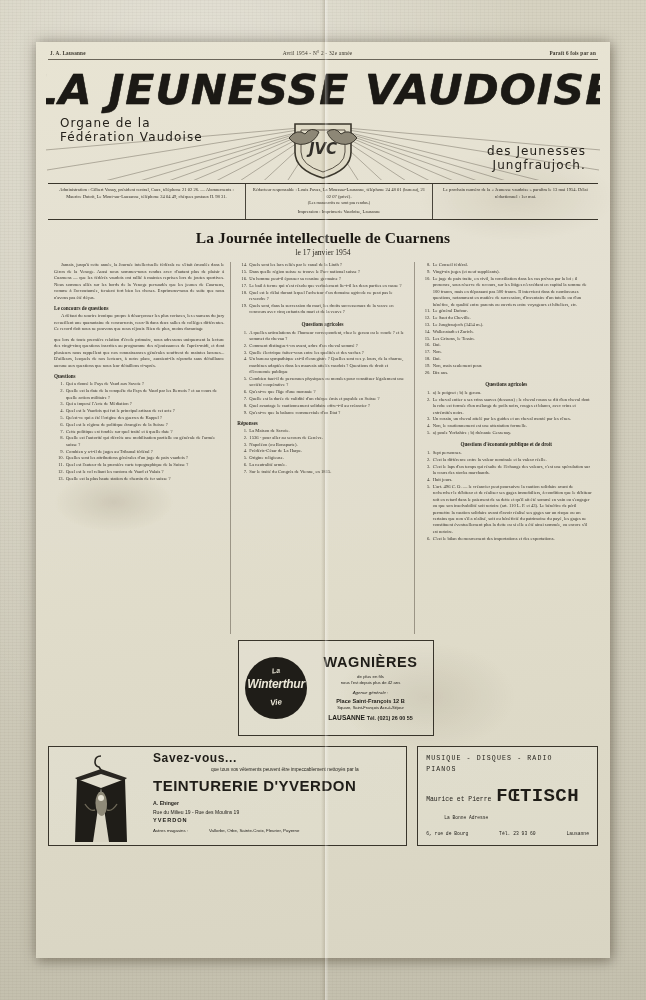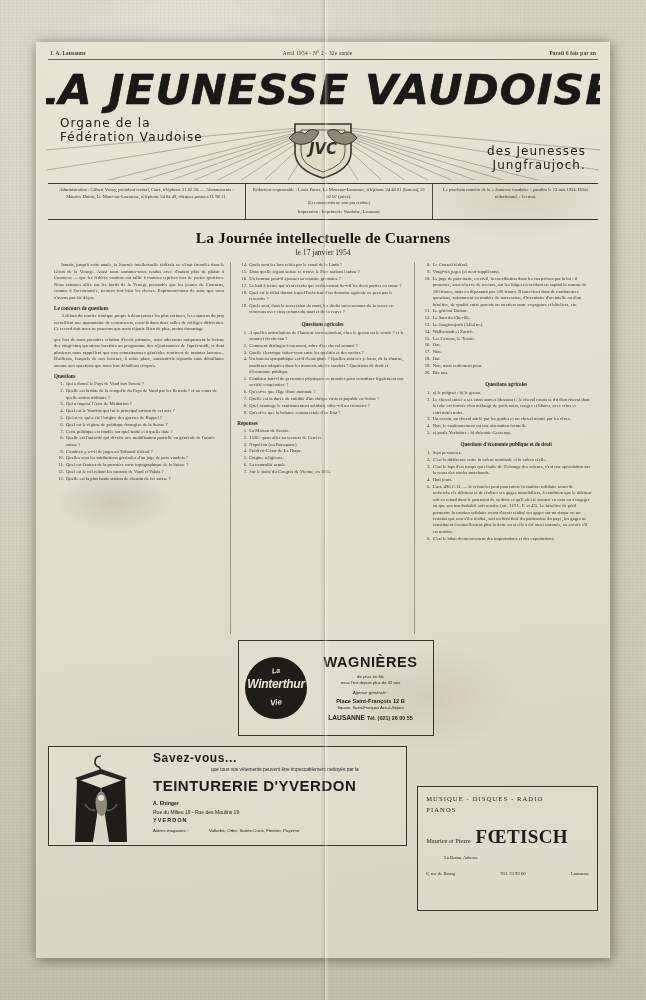--- a/index.html
+++ b/index.html
@@ -122,22 +122,22 @@
   .wag-s1{font-size:4.4px; line-height:6px; margin-top:3px;}
   .wag-s2{font-size:4.2px; line-height:6px;}
   .wag-s3{font-size:4.4px; line-height:6px; margin-top:4px; font-style:italic;}
   .wag-addr{font-size:5.6px; font-weight:bold; line-height:8px; margin-top:1px;}
   .wag-sub{font-size:4.1px; line-height:6px;}
   .wag-city{font-size:6.6px; font-weight:bold; line-height:10px; margin-top:2px;}
   .wag-city em{font-style:normal; font-weight:bold; font-size:5.4px;}
 
   .botads{display:flex; margin:10px 2px 0 2px;}
   .ad-teint{width:370px; height:100px; padding:5px 6px; display:flex; box-sizing:border-box;}
-  .ad-foet{width:186px; height:125px; margin-left:10px; padding:6px 8px; box-sizing:border-box;
-           font-family:Liberation Serif, serif; color:#211f1a;margin-top:40px;}
+  .ad-foet{width:186px; height:100px; margin-left:10px; padding:6px 8px; box-sizing:border-box;
+           font-family:Liberation Mono, monospace; color:#211f1a;}
   .teint-img{width:92px; flex:0 0 92px; position:relative;}
   .teint-txt{flex:1; padding-left:6px; font-family:"Liberation Sans", sans-serif; color:#211f1a;}
   .t-savez{font-size:12px; font-weight:bold; letter-spacing:.6px; line-height:12px;}
   .t-que{font-size:4.8px; line-height:6.4px; margin:3px 0 0 58px;}
   .t-name{font-size:15px; font-weight:bold; letter-spacing:.5px; line-height:20px; margin-top:2px;}
   .t-sub{font-size:5.2px; font-weight:bold; line-height:8px; margin-top:3px;}
   .t-addr{font-size:5px; line-height:7.4px; margin-top:2px;}
   .t-city{font-size:5.6px; font-weight:bold; letter-spacing:1px; line-height:8px;}
   .t-autres{display:flex; font-size:4.4px; line-height:6.4px; margin-top:4px;}
   .t-autres .lbl{width:56px; flex:0 0 56px;}

